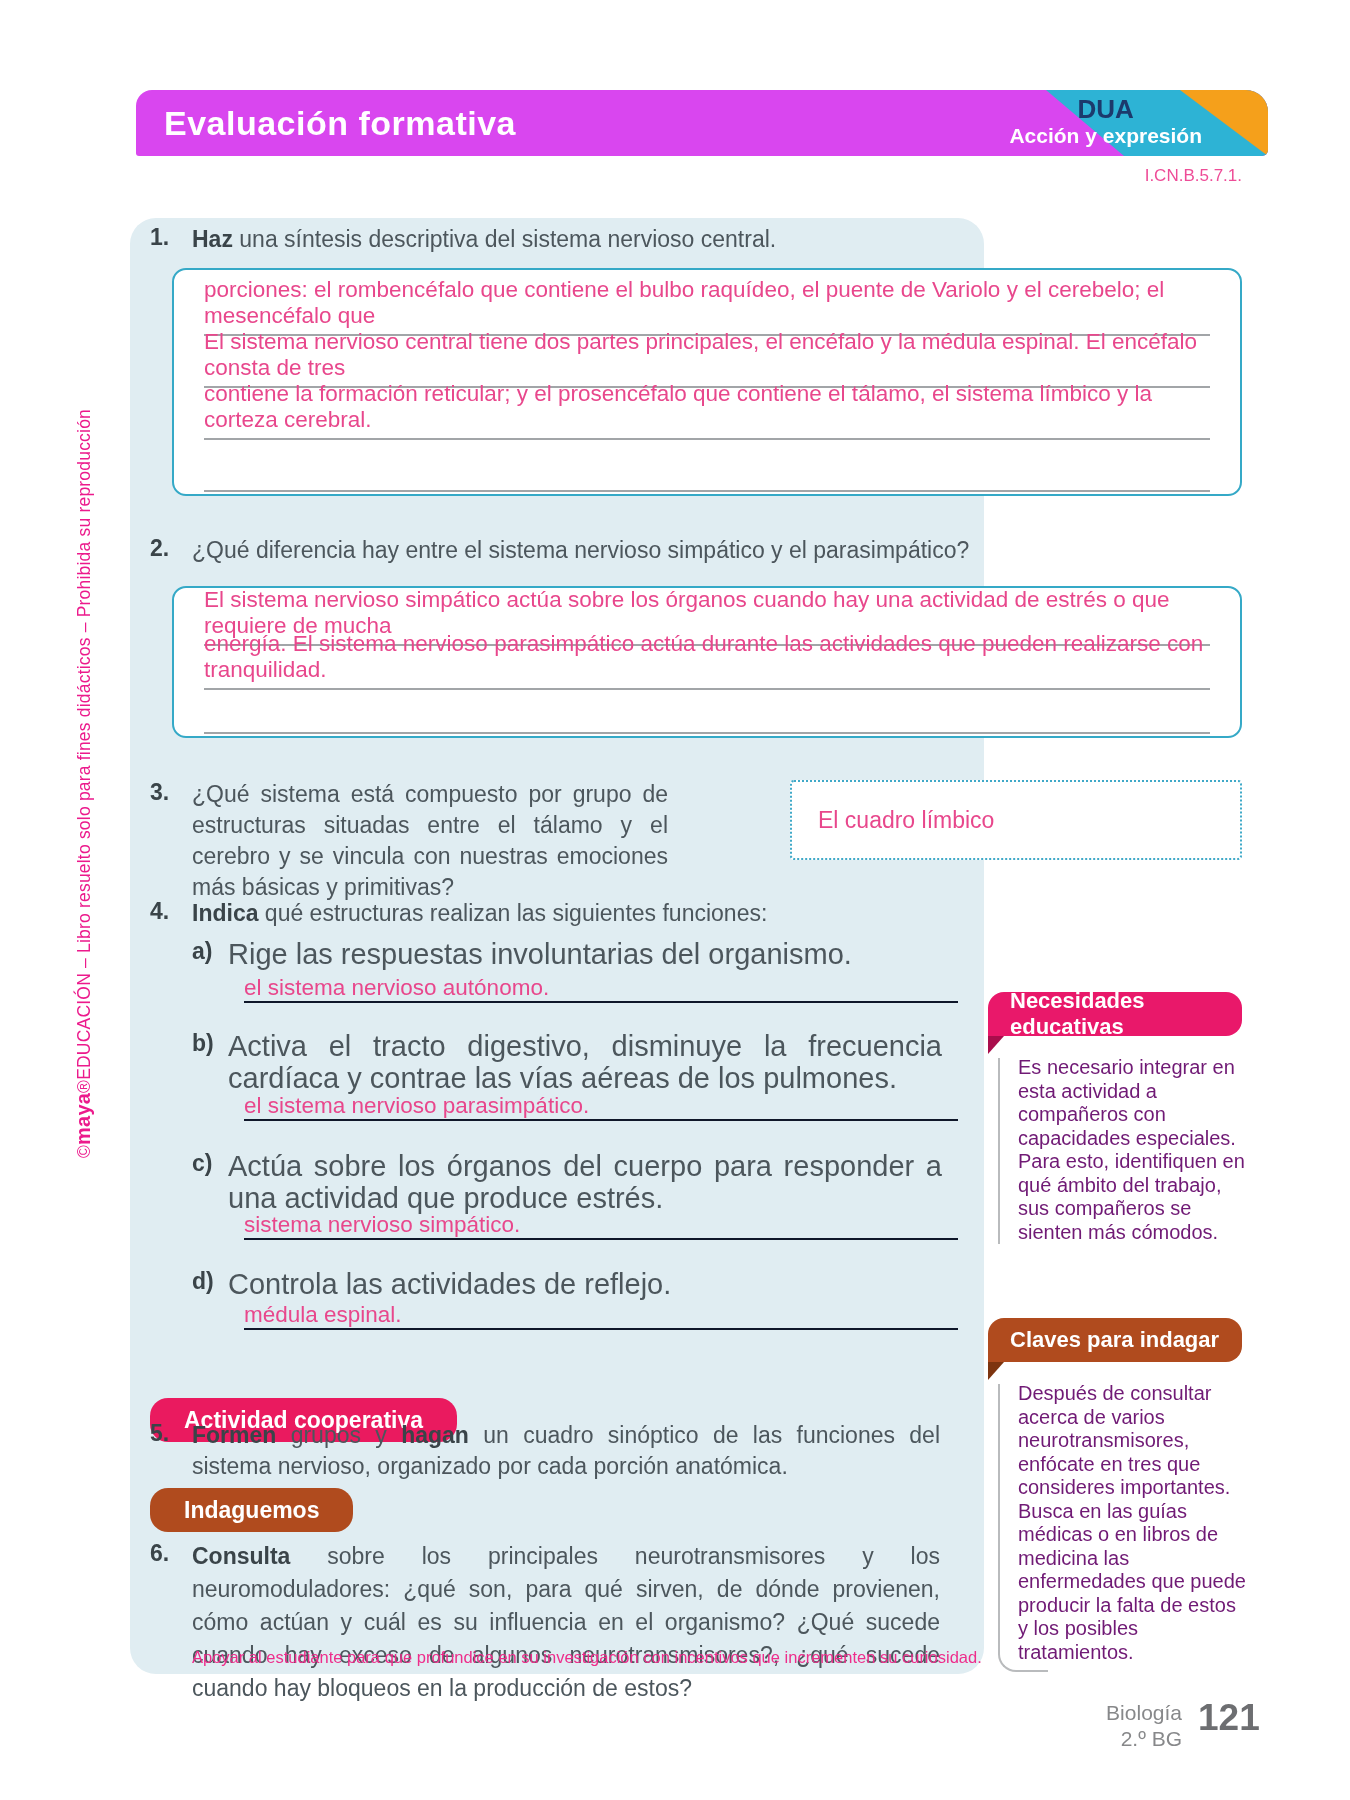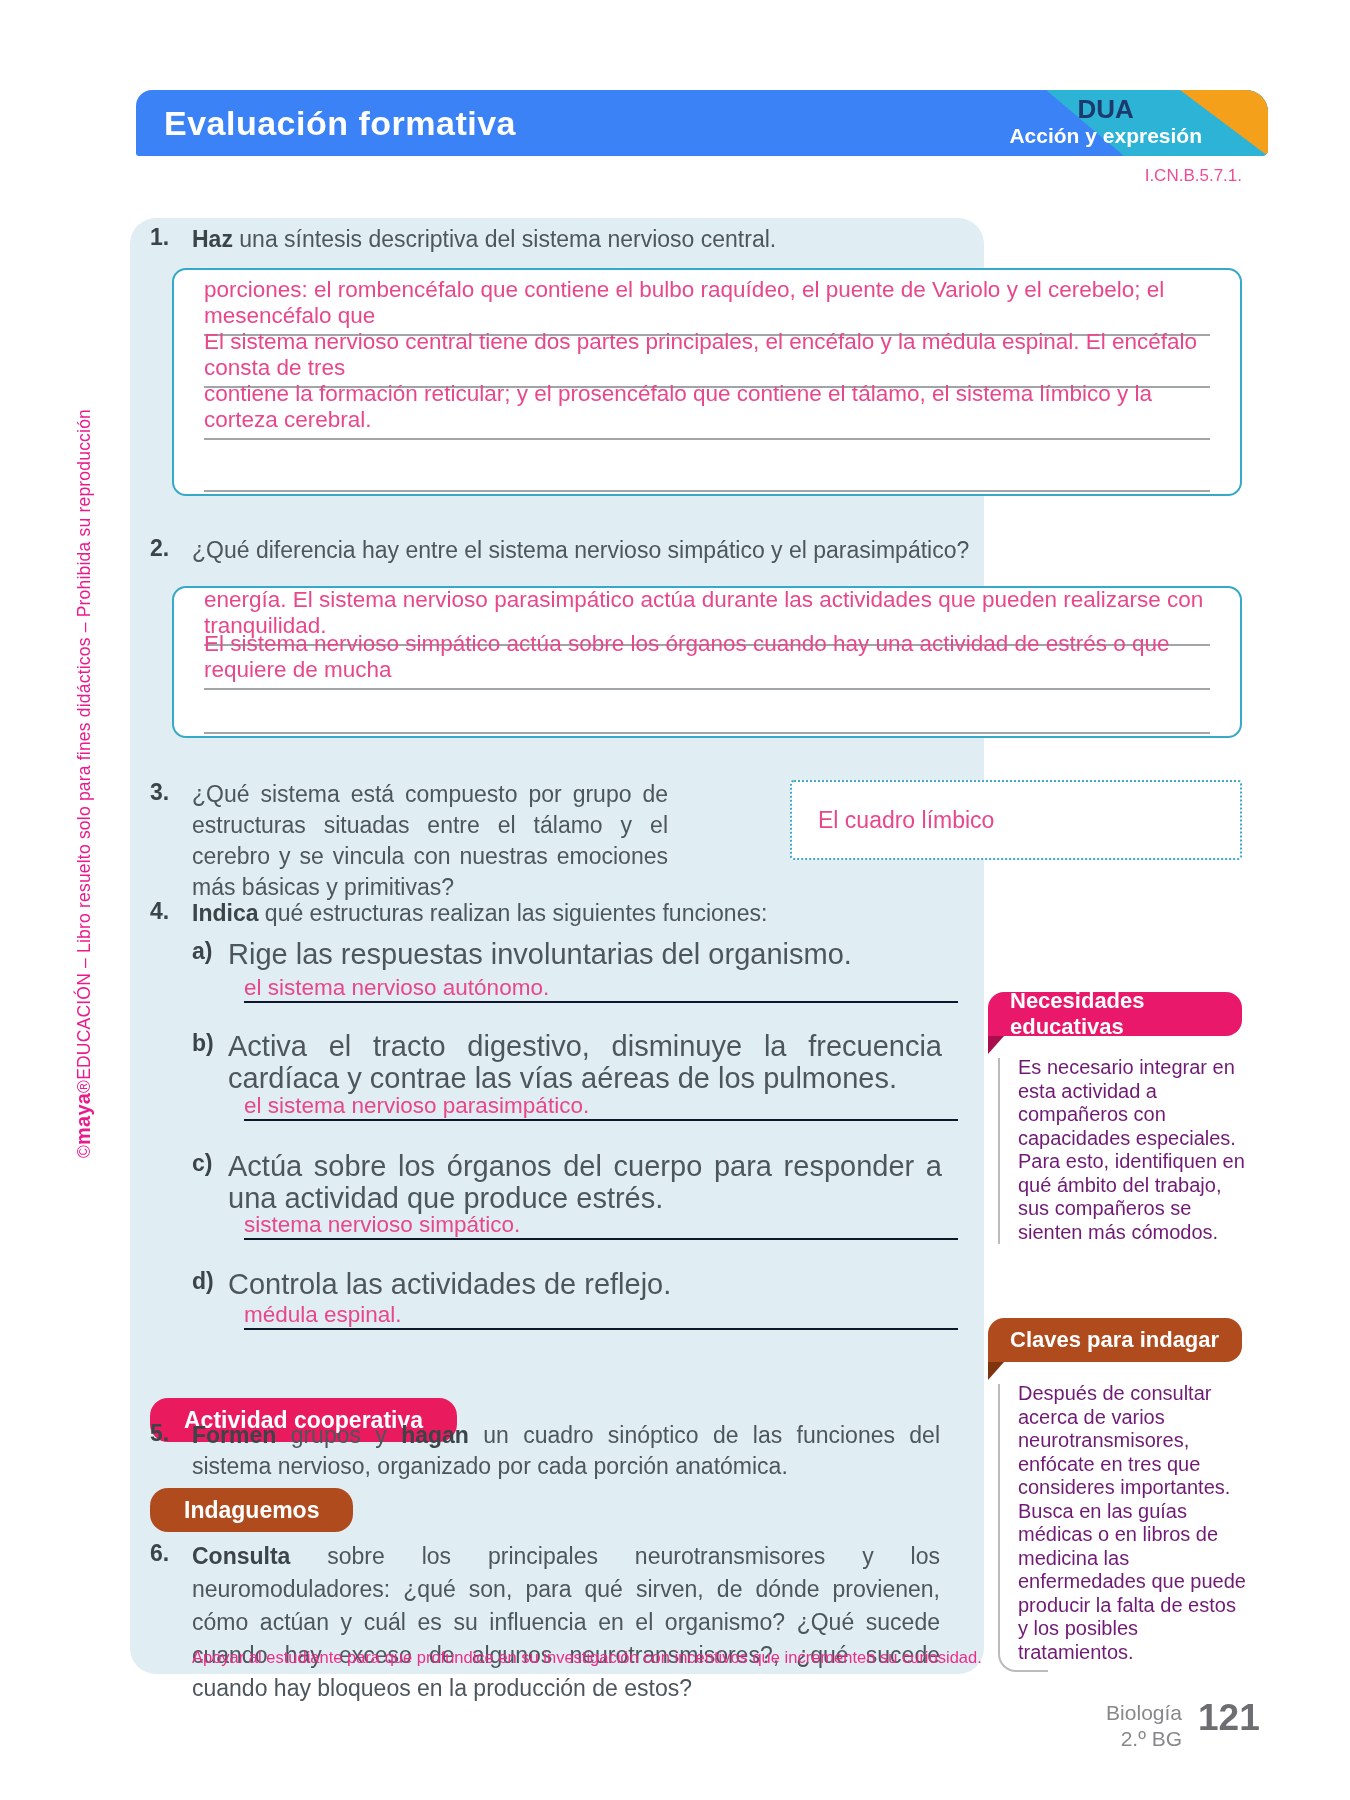--- a/index.html
+++ b/index.html
@@ -1,21 +1,21 @@
 <!DOCTYPE html>
 <html><head>
 <meta charset="utf-8">
 <style>
   html,body{margin:0;padding:0;background:#ffffff;}
   .page{position:relative;width:1350px;height:1800px;background:#ffffff;overflow:hidden;
         font-family:"Liberation Sans","DejaVu Sans",sans-serif;}
 
   
   .header{position:absolute;left:136px;top:90px;width:1132px;height:66px;
-          background:#3b82f6;border-radius:16px 22px 6px 3px;overflow:hidden;}
+          background:#d946ef;border-radius:16px 22px 6px 3px;overflow:hidden;}
   .header-light{position:absolute;left:770px;top:0;right:0;bottom:0;background:#2db3d5;
           clip-path:polygon(140px 0,100% 0,100% 100%,218px 100%);}
   .header-orange{position:absolute;right:0;top:0;width:132px;height:100%;background:#f5a01b;
           clip-path:polygon(44px 0,100% 0,100% 100%);}
   .header-title{position:absolute;left:28px;top:50%;transform:translateY(-50%);
           color:#ffffff;font-size:34px;font-weight:bold;letter-spacing:.5px;}
   .dua{position:absolute;right:66px;top:5px;text-align:center;}
   .dua-title{font-size:26px;font-weight:bold;color:#1c3a6c;line-height:29px;}
   .dua-sub{font-size:21px;font-weight:bold;color:#ffffff;line-height:24px;}
   .code{position:absolute;right:108px;top:166px;color:#ee4c97;font-size:17px;}
@@ -110,22 +110,22 @@
   <div class="ansbox" style="top:268px;height:228px;">
     <div class="ans-line h52">porciones: el rombencéfalo que contiene el bulbo raquídeo, el puente de Variolo y el cerebelo; el mesencéfalo que</div>
     <div class="ans-line h52">El sistema nervioso central tiene dos partes principales, el encéfalo y la médula espinal. El encéfalo consta de tres</div>
     <div class="ans-line h52">contiene la formación reticular; y el prosencéfalo que contiene el tálamo, el sistema límbico y la corteza cerebral.</div>
     <div class="ans-line h52"></div>
   </div>
 
   <div class="qnum" style="left:150px;top:535px;">2.</div>
   <div class="qtext" style="left:192px;top:535px;width:820px;">¿Qué diferencia hay entre el sistema nervioso simpático y el parasimpático?</div>
   <div class="ansbox" style="top:586px;height:152px;">
+    <div class="ans-line h44">El sistema nervioso simpático actúa sobre los órganos cuando hay una actividad de estrés o que requiere de mucha</div>
     <div class="ans-line h44">energía. El sistema nervioso parasimpático actúa durante las actividades que pueden realizarse con tranquilidad.</div>
-    <div class="ans-line h44">El sistema nervioso simpático actúa sobre los órganos cuando hay una actividad de estrés o que requiere de mucha</div>
     <div class="ans-line h44"></div>
   </div>
 
   <div class="qnum" style="left:150px;top:779px;">3.</div>
   <div class="qtext" style="left:192px;top:779px;width:476px;text-align:justify;">¿Qué sistema está compuesto por grupo de estructuras situadas entre el tálamo y el cerebro y se vincula con nuestras emociones más básicas y primitivas?</div>
   <div class="dotted-box">
       <span>El cuadro límbico</span>
     </div>
 
   <div class="qnum" style="left:150px;top:898px;">4.</div>

